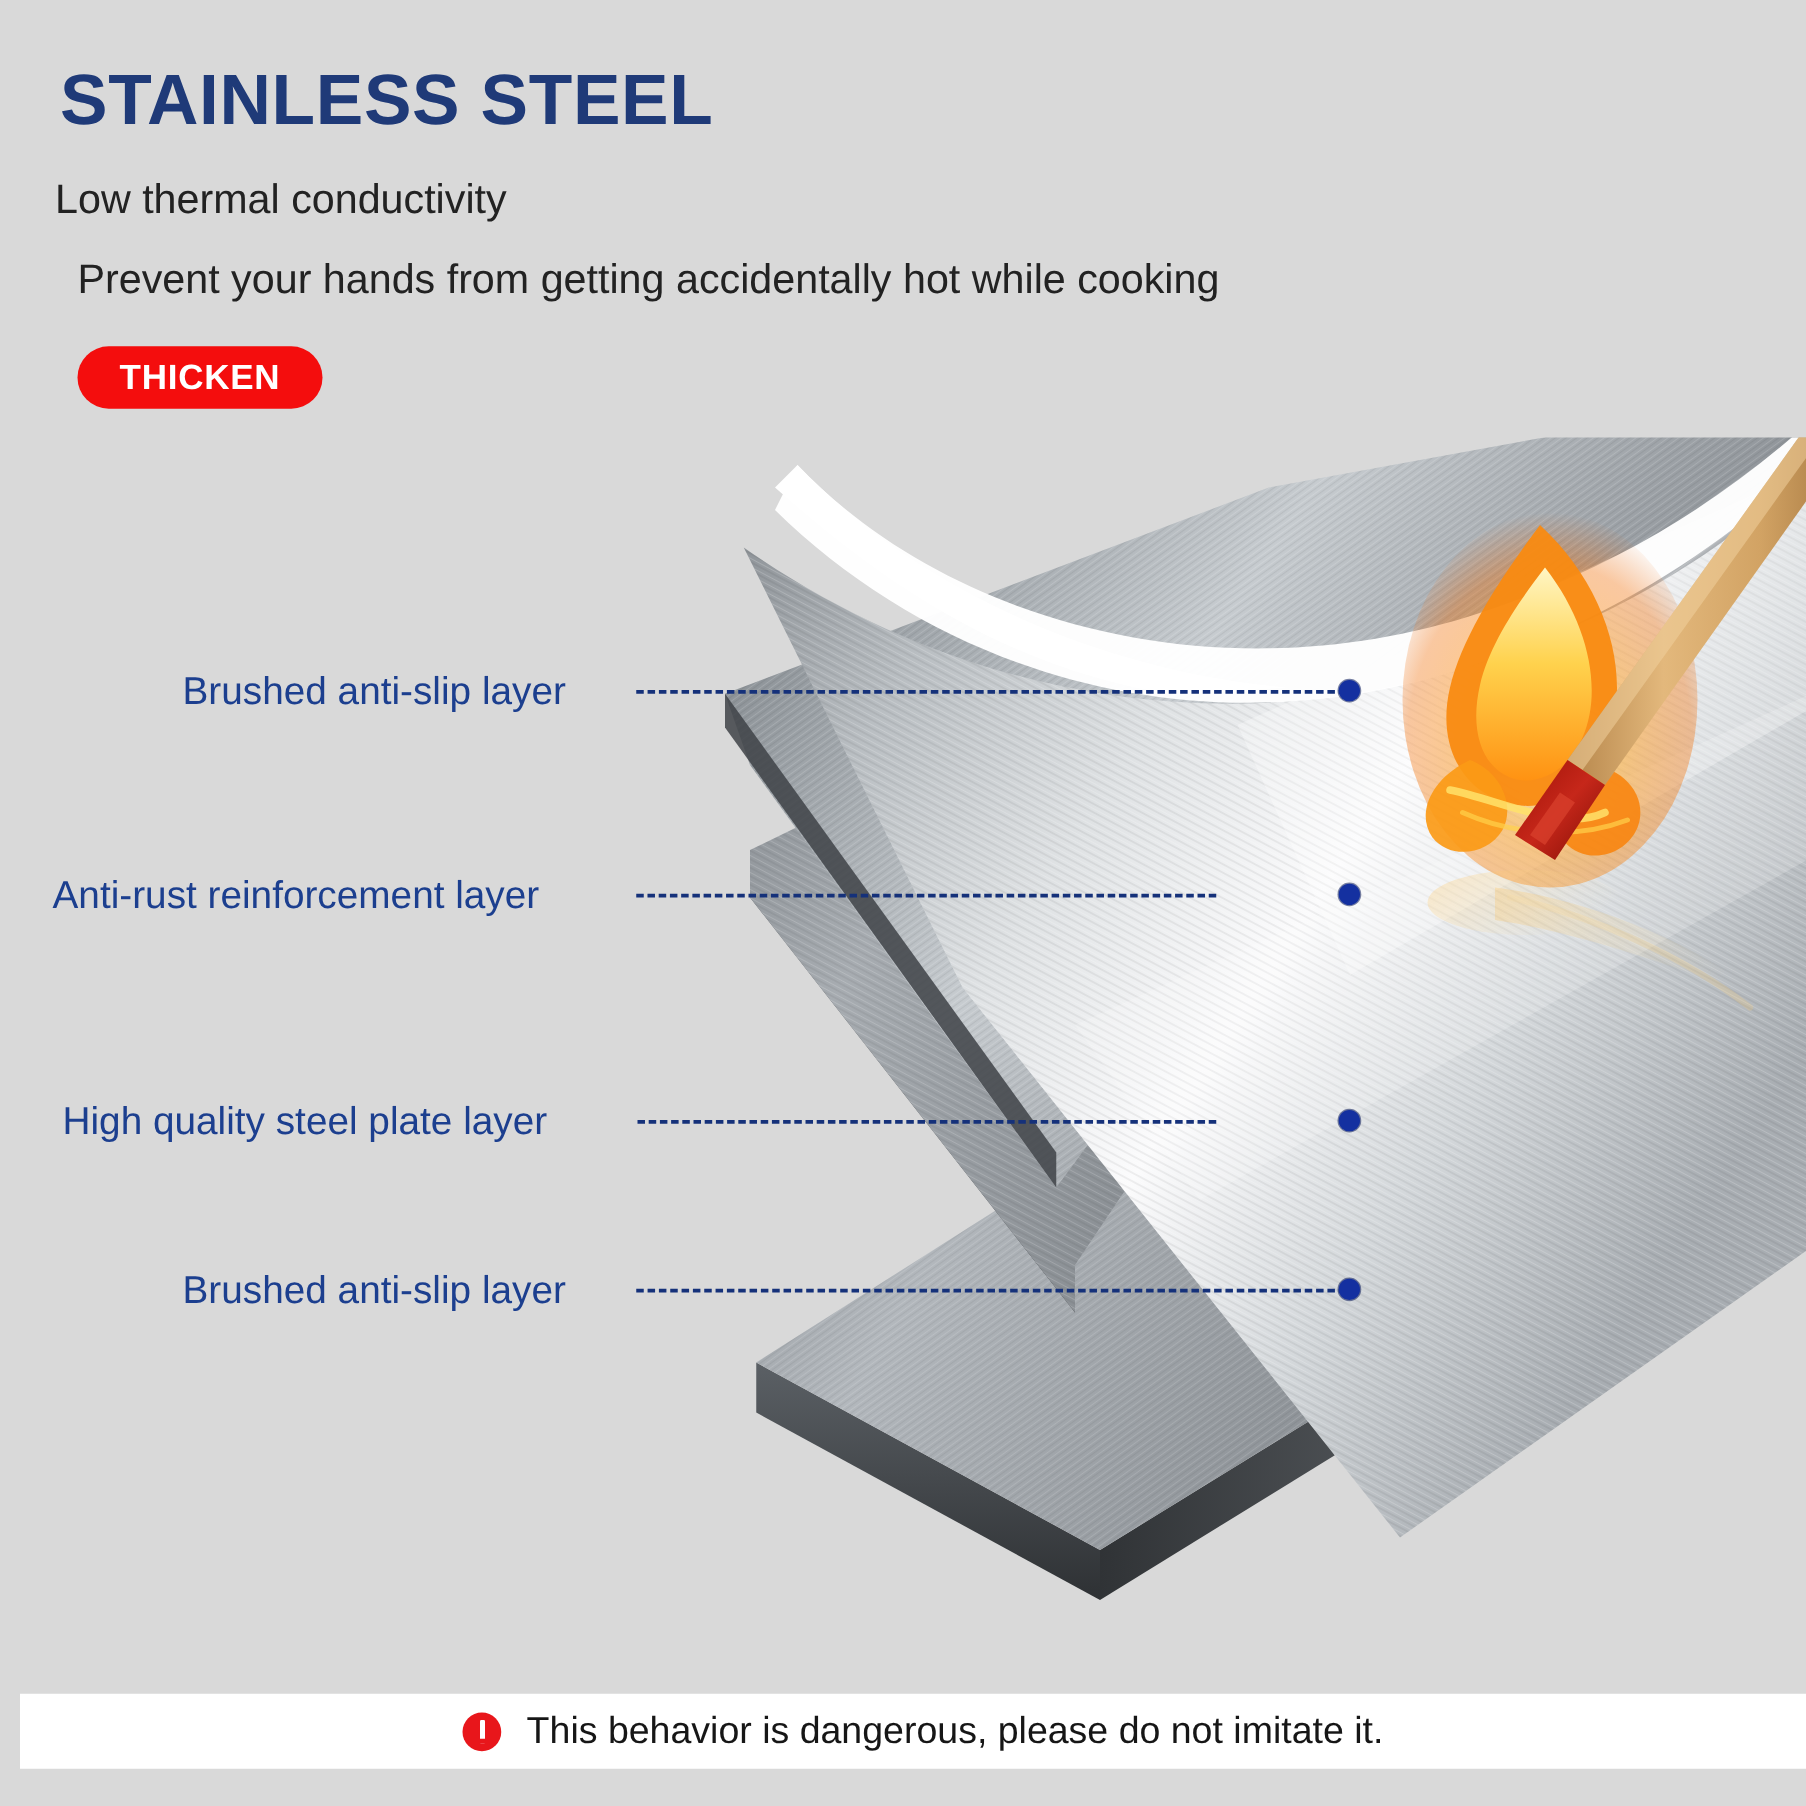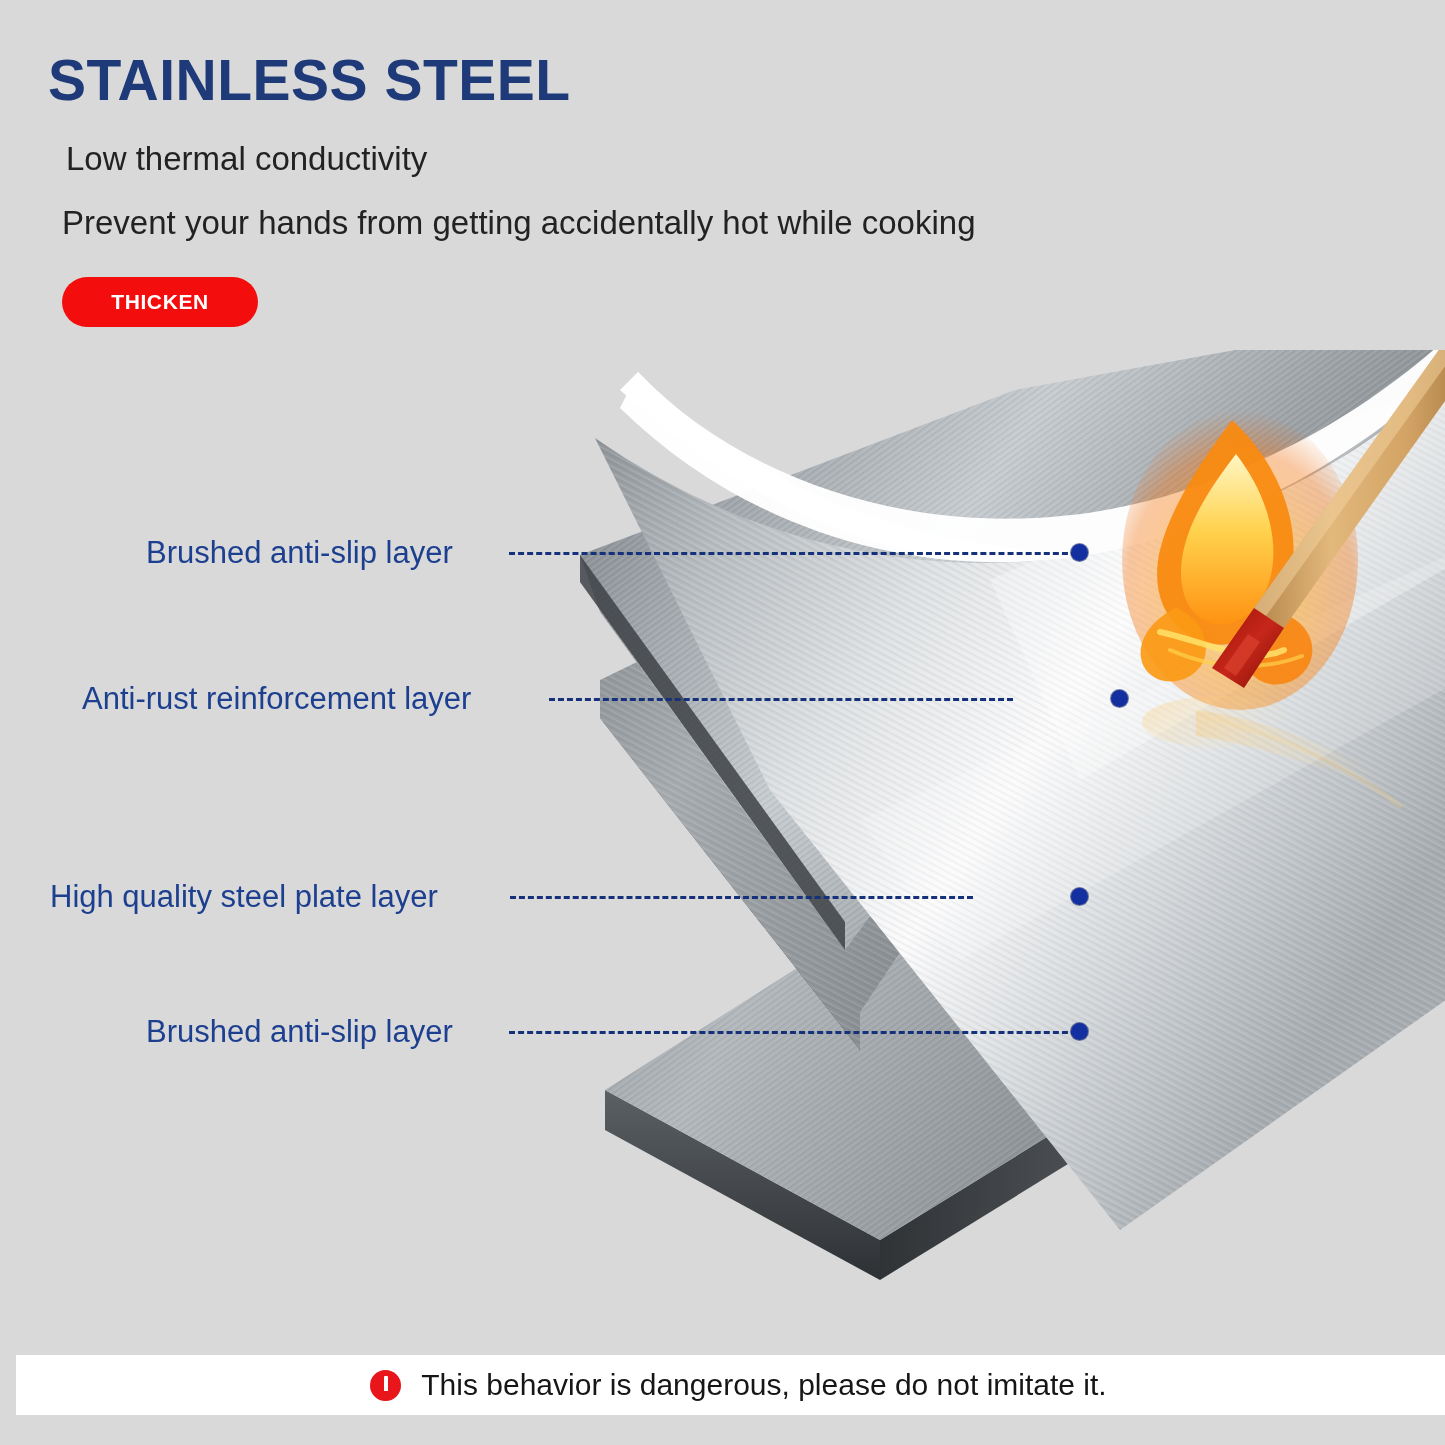--- a/index.html
+++ b/index.html
@@ -12,35 +12,35 @@
   }
   #stage { position:absolute; left:0; top:0; width:1445px; height:1445px; }
 
   
   #title {
     position:absolute; left:48px; top:52px;
     font-size:57px; font-weight:700; letter-spacing:0.5px;
     color:#1f3a78; line-height:1.0; white-space:nowrap;
   }
   #sub1 {
-    position:absolute; left:66px; top:140px;
+    position:absolute; left:44px; top:140px;
     font-size:33px; color:#222; white-space:nowrap;
   }
   #sub2 {
     position:absolute; left:62px; top:204px;
     font-size:33px; color:#222; white-space:nowrap;
   }
   #badge {
     position:absolute; left:62px; top:277px;
     width:196px; height:50px; border-radius:25px;
     background:#f40d0d;
     display:flex; align-items:center; justify-content:center;
   }
   #badge span {
-    color:#fff; font-size:21px; font-weight:700; letter-spacing:0.6px;
+    color:#fff; font-size:28px; font-weight:700; letter-spacing:0.6px;
   }
 
   
   #art { position:absolute; left:560px; top:350px; width:900px; height:980px; }
   #art svg { display:block; width:900px; height:980px; }
 
   
   .callout { position:absolute; height:40px; }
   .callout .lbl {
     position:absolute; top:0; left:0;
@@ -251,21 +251,21 @@
       </g>
     </svg>
   </div>
 
   <div class="callout" style="left:146px; top:533px; width:810px;">
     <span class="lbl">Brushed anti-slip layer</span>
     <span class="dash" style="left:363px; width:568px;"></span>
     <span class="dot" style="left:925px;"></span>
   </div>
 
-  <div class="callout" style="left:42px; top:679px; width:914px;margin-left:40px;">
+  <div class="callout" style="left:42px; top:696px; width:914px;">
     <span class="lbl">Anti-rust reinforcement layer</span>
     <span class="dash" style="left:467px; width:464px;"></span>
     <span class="dot" style="left:1029px;"></span>
   </div>
 
   <div class="callout" style="left:50px; top:877px; width:906px;">
     <span class="lbl">High quality steel plate layer</span>
     <span class="dash" style="left:460px; width:463px;"></span>
     <span class="dot" style="left:1021px;"></span>
   </div>

